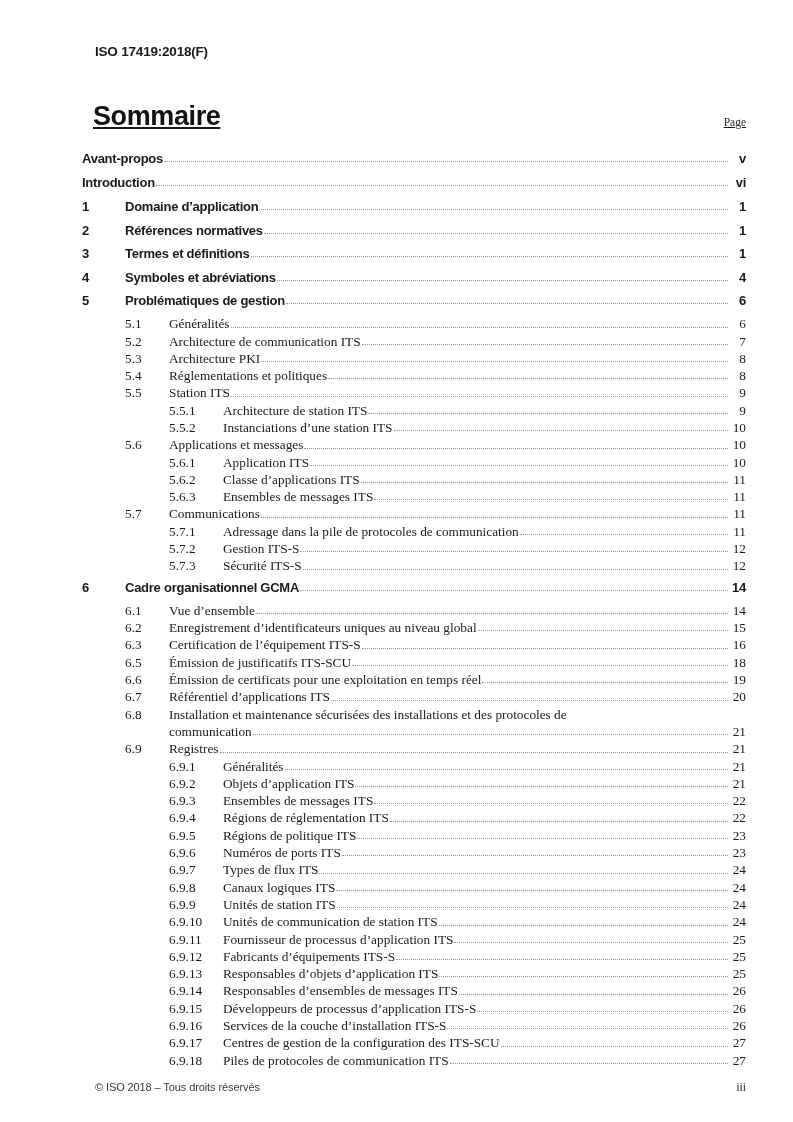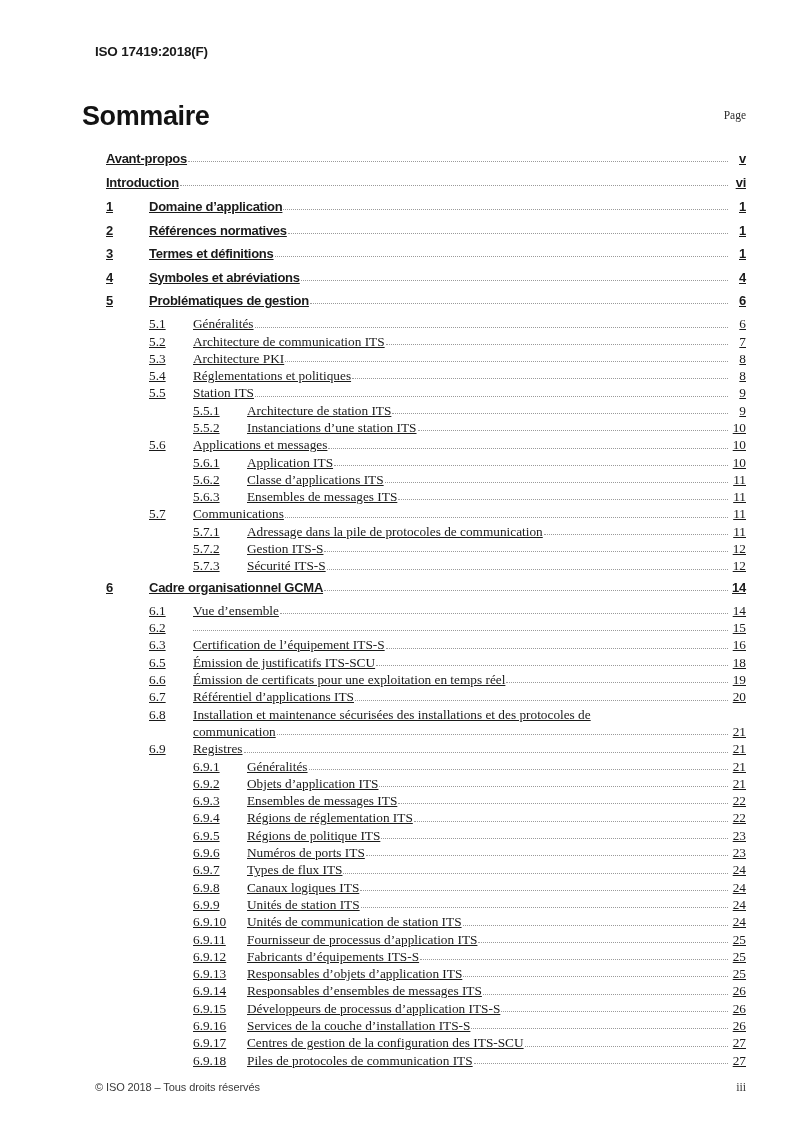--- a/index.html
+++ b/index.html
@@ -32,25 +32,26 @@
     font-weight: bold;
     font-size: 13.5px;
     letter-spacing: -0.2px;
     color: #1a1a1a;
   }
 
   
   .toc-title-row {
     position: absolute;
     top: 103px;
-    left: 82px;
+    left: 93px;
     right: 47px;
     display: flex;
-    align-items: center;
+    align-items: flex-end;
     justify-content: space-between;
+    text-decoration: underline;
   }
   .toc-title {
     font-family: "Liberation Sans", "DejaVu Sans", sans-serif;
     font-weight: bold;
     font-size: 27px;
     letter-spacing: -0.4px;
     color: #131313;
     line-height: 1;
   }
   .toc-page-label {
@@ -58,23 +59,22 @@
     color: #2a2a2a;
     font-family: "Liberation Serif", "DejaVu Serif", serif;
     position: relative;
     top: -2px;
   }
 
   
   .toc {
     position: absolute;
     top: 149px;
-    left: 106px;
+    left: 82px;
     right: 47px;
-    text-decoration: underline;
   }
 
   .toc-row {
     display: flex;
     align-items: flex-end;
     width: 100%;
     line-height: 1.0;
     margin-bottom: 4.6px;
   }
 
@@ -324,20 +324,21 @@
         <span class="toc-pg">14</span>
       </div>
       <div class="toc-row lvl-2">
         <span class="toc-num">6.1</span>
         <span class="toc-label">Vue d’ensemble</span>
         <span class="toc-dots"></span>
         <span class="toc-pg">14</span>
       </div>
       <div class="toc-row lvl-2">
         <span class="toc-num">6.2</span>
+        <span class="toc-label">Enregistrement d’identificateurs uniques au niveau global</span>
         <span class="toc-dots"></span>
         <span class="toc-pg">15</span>
       </div>
       <div class="toc-row lvl-2">
         <span class="toc-num">6.3</span>
         <span class="toc-label">Certification de l’équipement ITS-S</span>
         <span class="toc-dots"></span>
         <span class="toc-pg">16</span>
       </div>
       <div class="toc-row lvl-2">

